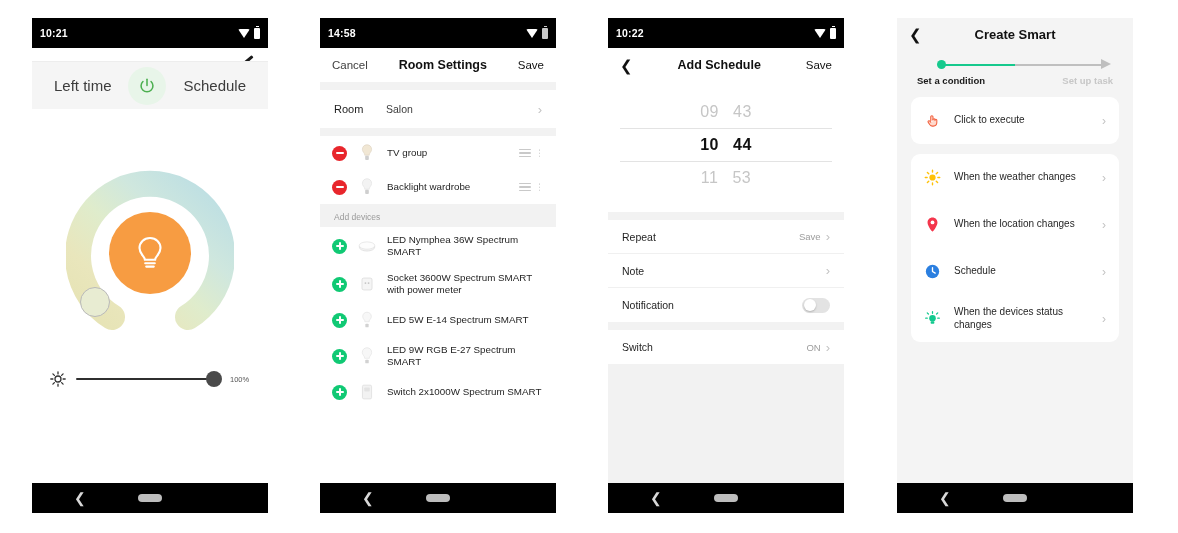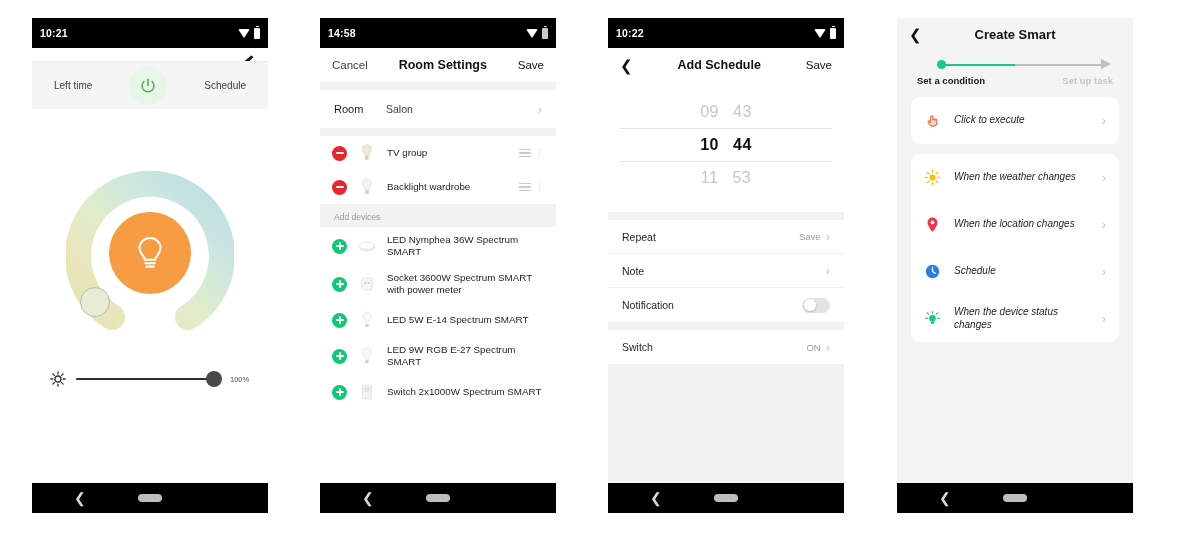--- a/index.html
+++ b/index.html
@@ -168,21 +168,21 @@
   }
   .slider-pct { font-size: 7.5px; color: #555; flex: 0 0 auto; width: 20px; }
 
   .p1-footer {
     position: absolute; left: 0; right: 0; bottom: 0; height: 48px;
     background: #f5f5f5;
     display: flex; align-items: center; justify-content: space-between;
     padding: 0 22px;
     border-top: 1px solid #ededed;
   }
-  .p1-footer span { font-size: 10px; color: #3c3c3c; text-align: right; }
+  .p1-footer span { font-size: 15px; color: #3c3c3c; text-align: right; }
   .power-btn {
     width: 38px; height: 38px; border-radius: 50%;
     background: #e8f5e9;
     display: flex; align-items: center; justify-content: center;
   }
 
   
   .p2-header {
     height: 34px; display: flex; align-items: center; justify-content: space-between;
     padding: 0 12px; background: #fff;
@@ -304,21 +304,21 @@
     background: #fff; border-radius: 9px; margin: 9px 14px 0;
     overflow: hidden;
   }
   .card.group { margin-top: 10px; }
   .smart-row {
     display: flex; align-items: center; height: 47px;
     padding: 0 13px; gap: 13px;
   }
   .smart-row + .smart-row { border-top: 0; }
   .smart-ico { width: 17px; height: 17px; flex: 0 0 auto; }
-  .smart-label { flex: 1 1 auto; font-size: 10px; color: #1f1f1f; line-height: 1.25; font-style: italic; }
+  .smart-label { flex: 1 1 auto; font-size: 10px; color: #1f1f1f; line-height: 1.25; }
   .chev-sm { color: #c3c3c3; font-size: 12px; line-height: 1; }
 </style>
 </head>
 <body>
 
 <div class="stage">
 
   <div class="phone" id="phone1">
     <div class="statusbar">
       <span class="sb-time">10:21</span>
@@ -664,21 +664,21 @@
         </div>
 
         <div class="smart-row">
           <svg class="smart-ico" viewBox="0 0 24 24">
             <circle cx="12" cy="11.5" r="4.6" fill="#12c98e"></circle>
             <rect x="9.4" y="16" width="5.2" height="3.4" rx="1" fill="#12c98e"></rect>
             <g stroke="#12c98e" stroke-width="1.8" stroke-linecap="round">
               <path d="M12 2.4v2.2M4.6 11.5H2.4M21.6 11.5h-2.2M6.2 5.7L4.6 4.1M17.8 5.7l1.6-1.6"></path>
             </g>
           </svg>
-          <span class="smart-label">When the device status changes</span>
+          <span class="smart-label">When the devices status changes</span>
           <span class="chev-sm">›</span>
         </div>
       </div>
     </div>
 
     <div class="navbar">
       <div class="nav-back">❮</div>
       <div class="nav-pill"></div>
     </div>
   </div>

